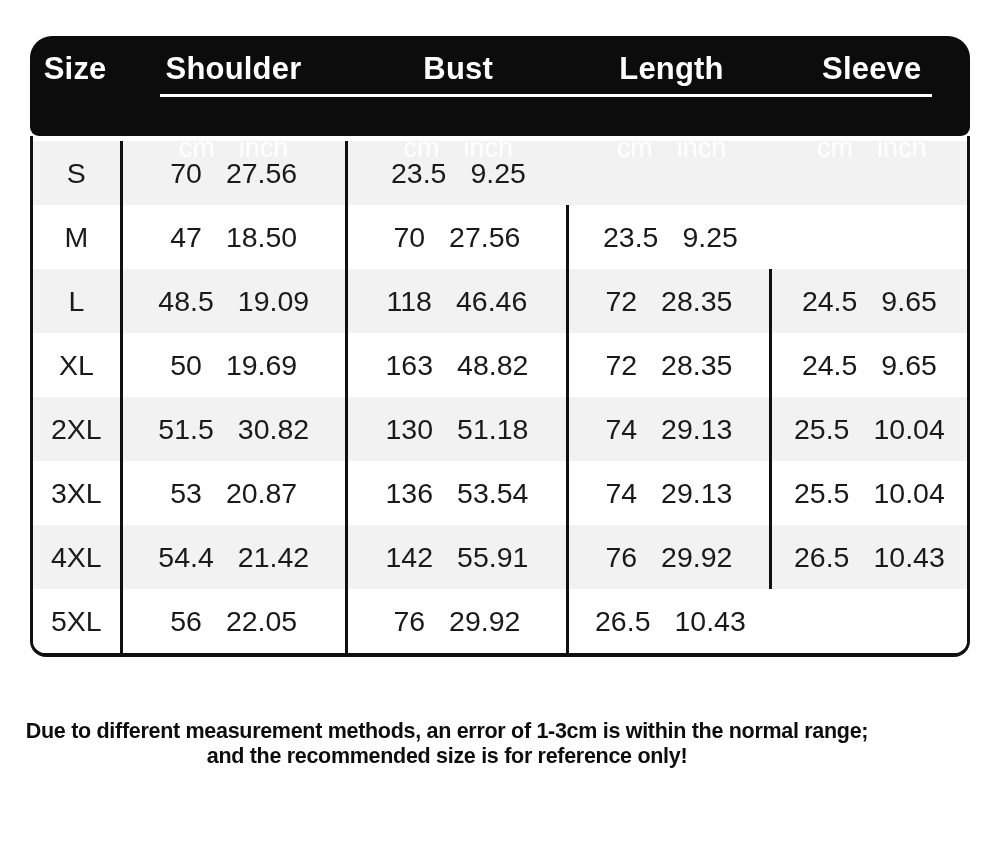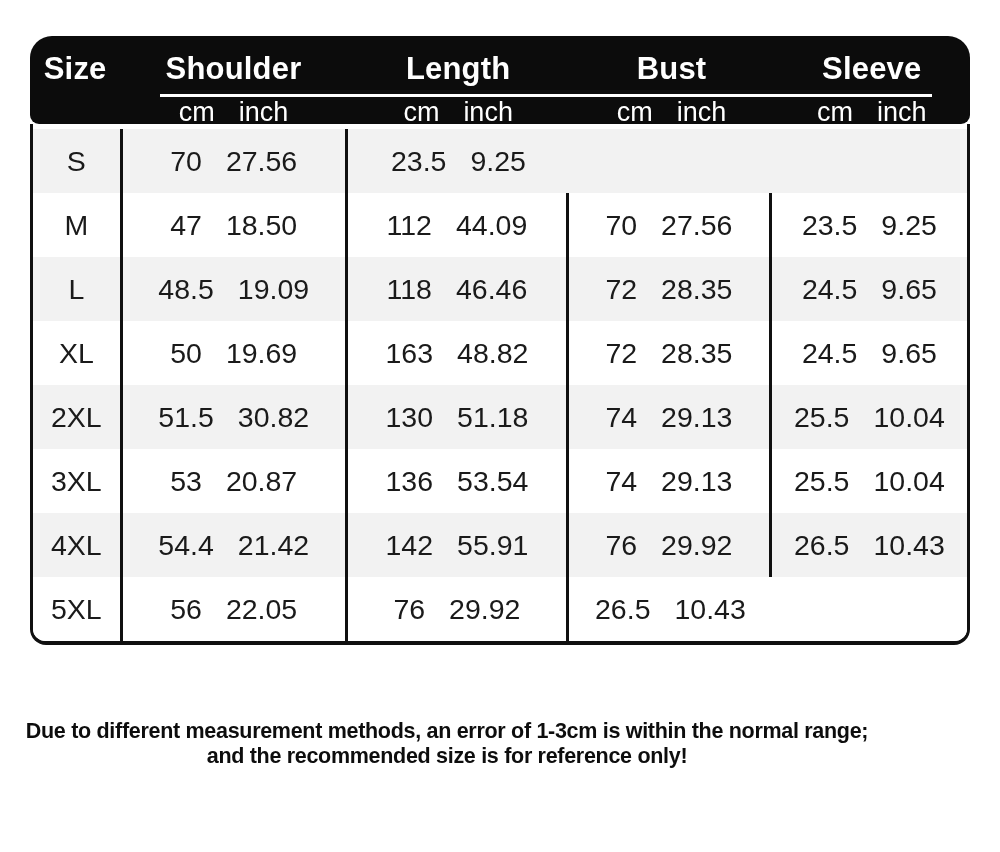--- a/index.html
+++ b/index.html
@@ -8,25 +8,25 @@
     font-family:"Liberation Sans", sans-serif;color:#1a1a1a;
     -webkit-font-smoothing:antialiased;
   }
   .chart-wrap{position:absolute;left:30px;top:36px;width:940px;}
 
   
   .grid{display:grid;grid-template-columns:9.6% 24.1% 23.7% 21.7% 20.9%;}
 
   
   .head{
-    background:#0c0c0c;color:#ffffff;height:88px;position:relative;
+    background:#0c0c0c;color:#ffffff;height:100px;position:relative;
     border-radius:22px 22px 9px 9px;
   }
   .hrow1{height:59px;}
-  .hrow2{height:41px;}
+  .hrow2{height:41px;margin-top:36px;}
   .hcell{display:flex;justify-content:center;align-items:center;}
   .hrow1 .hcell{font-size:31px;font-weight:700;padding-top:6px;letter-spacing:0.2px;}
   .hrow2 .hcell{font-size:27px;font-weight:400;padding-bottom:6px;}
   .uline{position:absolute;top:58px;left:13.8%;right:4%;height:2.5px;background:#ffffff;}
   .pair{display:flex;justify-content:center;align-items:center;gap:24px;}
   .pair .v{display:inline-block;text-align:center;}
 
   
   .tbody{
     border:3px solid #101010;border-top:none;border-bottom-width:4px;
@@ -46,22 +46,22 @@
 </style>
 </head>
 <body>
 
 <div class="chart-wrap">
 
   <div class="head">
     <div class="grid hrow1">
       <div class="hcell">Size</div>
       <div class="hcell">Shoulder</div>
+      <div class="hcell">Bust</div>
       <div class="hcell">Length</div>
-      <div class="hcell">Bust</div>
       <div class="hcell">Sleeve</div>
     </div>
     <div class="uline"></div>
     <div class="grid hrow2">
       <div class="hcell"></div>
       <div class="hcell pair">
         <span class="v">cm</span>
         <span class="v">inch</span>
       </div>
       <div class="hcell pair">
@@ -91,24 +91,20 @@
         <span class="v">23.5</span>
         <span class="v">9.25</span>
       </div>
     </div>
 
     <div class="grid row">
       <div class="cell">M</div>
       <div class="cell pair">
         <span class="v">47</span>
         <span class="v">18.50</span>
-      </div>
-      <div class="cell pair">
-        <span class="v">112</span>
-        <span class="v">44.09</span>
       </div>
       <div class="cell pair">
         <span class="v">70</span>
         <span class="v">27.56</span>
       </div>
       <div class="cell pair">
         <span class="v">23.5</span>
         <span class="v">9.25</span>
       </div>
     </div>

